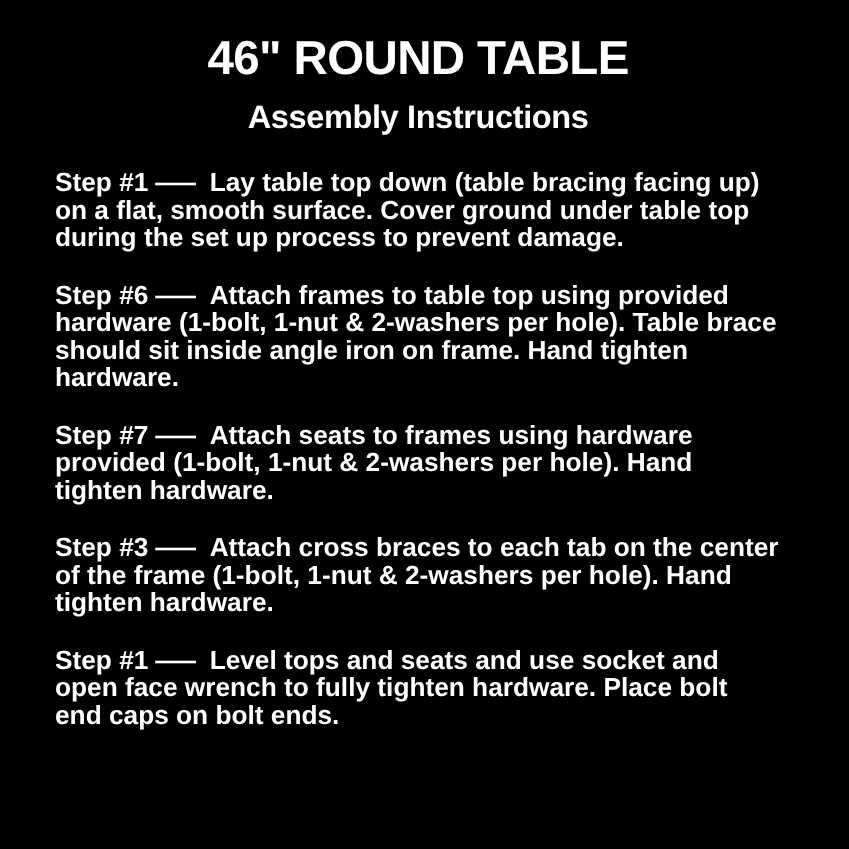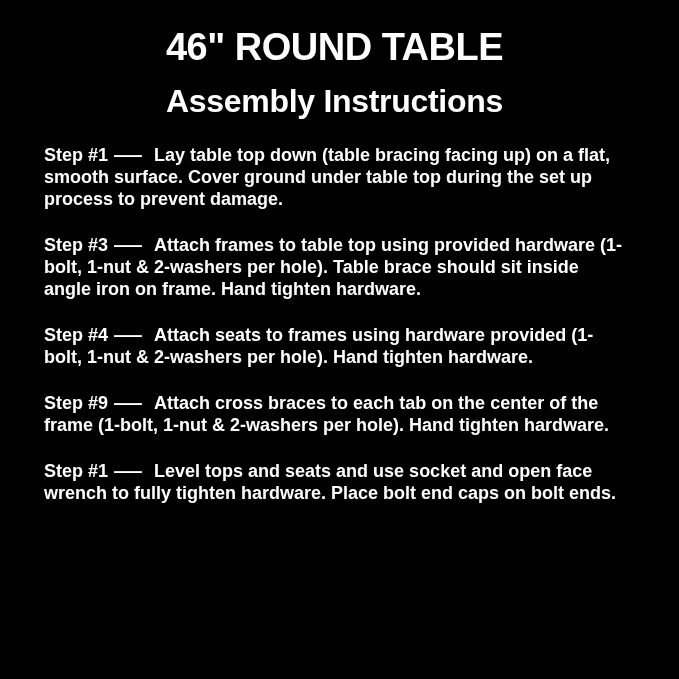--- a/index.html
+++ b/index.html
@@ -23,31 +23,31 @@
     text-align: center;
   }
   .title {
     font-size: 38px;
     line-height: 46px;
     margin: 0;
     letter-spacing: -0.5px;
     white-space: nowrap;
   }
   .subtitle {
-    font-size: 32px;
+    font-size: 26px;
     line-height: 30px;
-    margin: 16px 0 0 0;
+    margin: 8px 0 0 0;
     letter-spacing: -0.3px;
     white-space: nowrap;
   }
   .steps {
     margin-top: 28px;
   }
   .step {
-    font-size: 18px;
+    font-size: 21px;
     line-height: 22px;
     margin: 0 0 24px 0;
     letter-spacing: 0;
   }
   .step:first-child {
     padding-right: 11px; 
   }
   .step-dash {
     display: inline-block;
     transform: scaleX(1.55);
@@ -57,18 +57,18 @@
 </head>
 <body>
 
 <div class="page">
   <div class="header">
     <h1 class="title">46" ROUND TABLE</h1>
     <h2 class="subtitle">Assembly Instructions</h2>
   </div>
   <div class="steps">
     <p class="step"><span class="step-label">Step #1</span><span class="step-dash">—</span><span class="step-text">Lay table top down (table bracing facing up) on a flat, smooth surface. Cover ground under table top during the set up process to prevent damage.</span></p>
-    <p class="step"><span class="step-label">Step #3</span><span class="step-dash">—</span><span class="step-text">Attach frames to table top using provided hardware (1-bolt, 1-nut &amp; 2-washers per hole). Table brace should sit inside angle iron on frame. Hand tighten hardware.</span></p>
-    <p class="step"><span class="step-label">Step #4</span><span class="step-dash">—</span><span class="step-text">Attach seats to frames using hardware provided (1-bolt, 1-nut &amp; 2-washers per hole). Hand tighten hardware.</span></p>
-    <p class="step"><span class="step-label">Step #9</span><span class="step-dash">—</span><span class="step-text">Attach cross braces to each tab on the center of the frame (1-bolt, 1-nut &amp; 2-washers per hole). Hand tighten hardware.</span></p>
+    <p class="step"><span class="step-label">Step #6</span><span class="step-dash">—</span><span class="step-text">Attach frames to table top using provided hardware (1-bolt, 1-nut &amp; 2-washers per hole). Table brace should sit inside angle iron on frame. Hand tighten hardware.</span></p>
+    <p class="step"><span class="step-label">Step #7</span><span class="step-dash">—</span><span class="step-text">Attach seats to frames using hardware provided (1-bolt, 1-nut &amp; 2-washers per hole). Hand tighten hardware.</span></p>
+    <p class="step"><span class="step-label">Step #3</span><span class="step-dash">—</span><span class="step-text">Attach cross braces to each tab on the center of the frame (1-bolt, 1-nut &amp; 2-washers per hole). Hand tighten hardware.</span></p>
     <p class="step"><span class="step-label">Step #1</span><span class="step-dash">—</span><span class="step-text">Level tops and seats and use socket and open face wrench to fully tighten hardware. Place bolt end caps on bolt ends.</span></p>
   </div>
 </div>
 
 </body></html>

